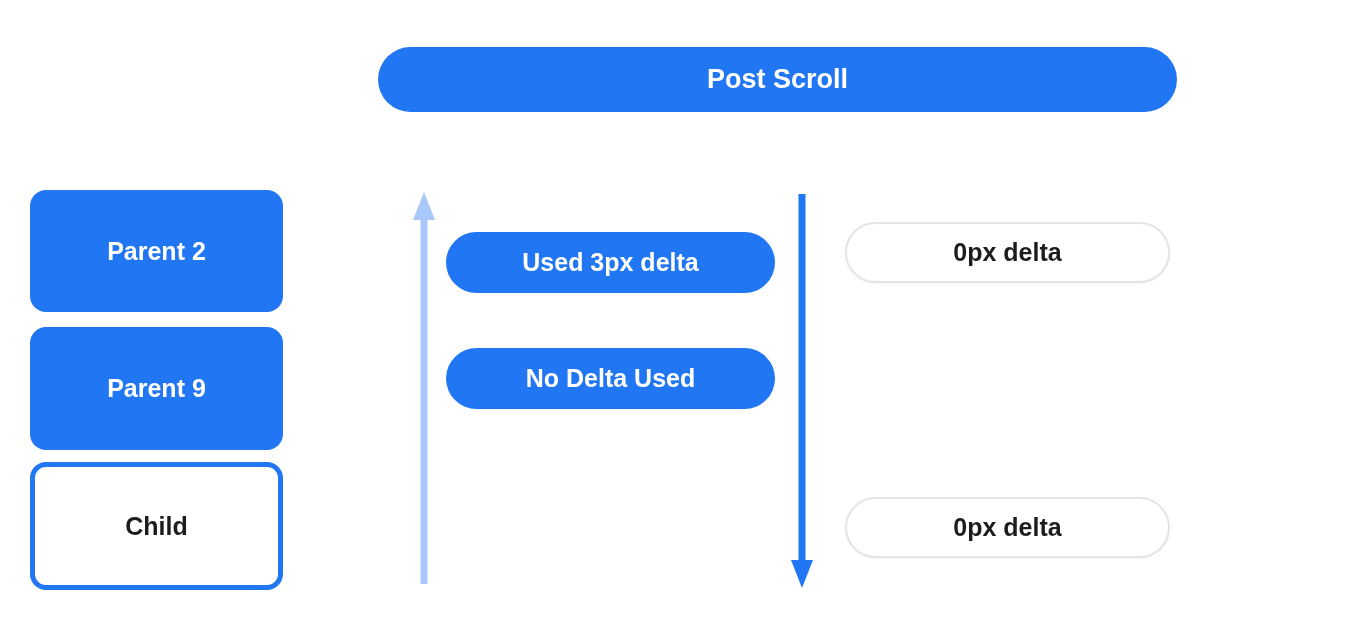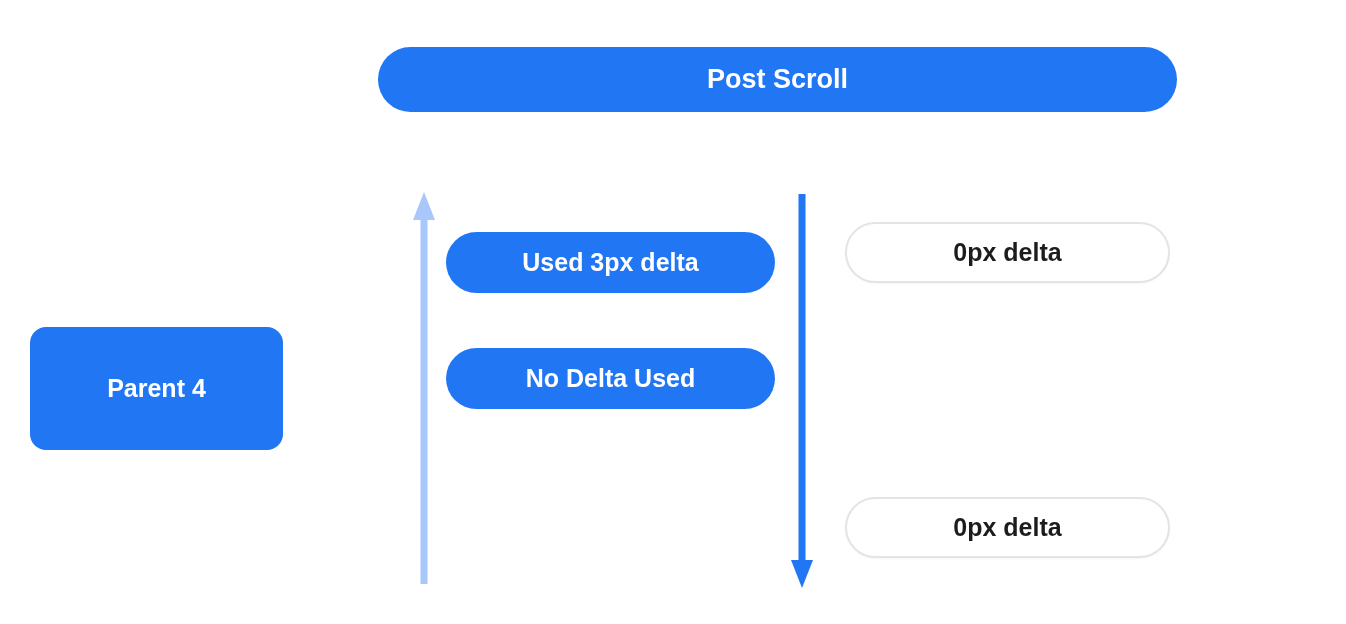--- a/index.html
+++ b/index.html
@@ -90,25 +90,31 @@
 </style>
 </head>
 <body>
 
 <div class="canvas">
 
   <div class="pill title-pill">
     <span>Post Scroll</span>
   </div>
 
+  <div class="box box-filled box-parent2">
+    <span>Parent 2</span>
+  </div>
 
   <div class="box box-filled box-parent1">
-    <span>Parent 4</span>
+    <span>Parent 9</span>
   </div>
 
+  <div class="box box-child">
+    <span>Child</span>
+  </div>
 
   <svg class="arrow arrow-up" viewBox="0 0 30 396">
     <line x1="15" y1="26" x2="15" y2="392" stroke="#a8c7fa" stroke-width="7"></line>
     <polygon points="15,0 4,28 26,28" fill="#a8c7fa"></polygon>
   </svg>
 
   <svg class="arrow arrow-down" viewBox="0 0 30 396">
     <line x1="15" y1="2" x2="15" y2="368" stroke="#2176f3" stroke-width="7"></line>
     <polygon points="15,396 4,368 26,368" fill="#2176f3"></polygon>
   </svg>

